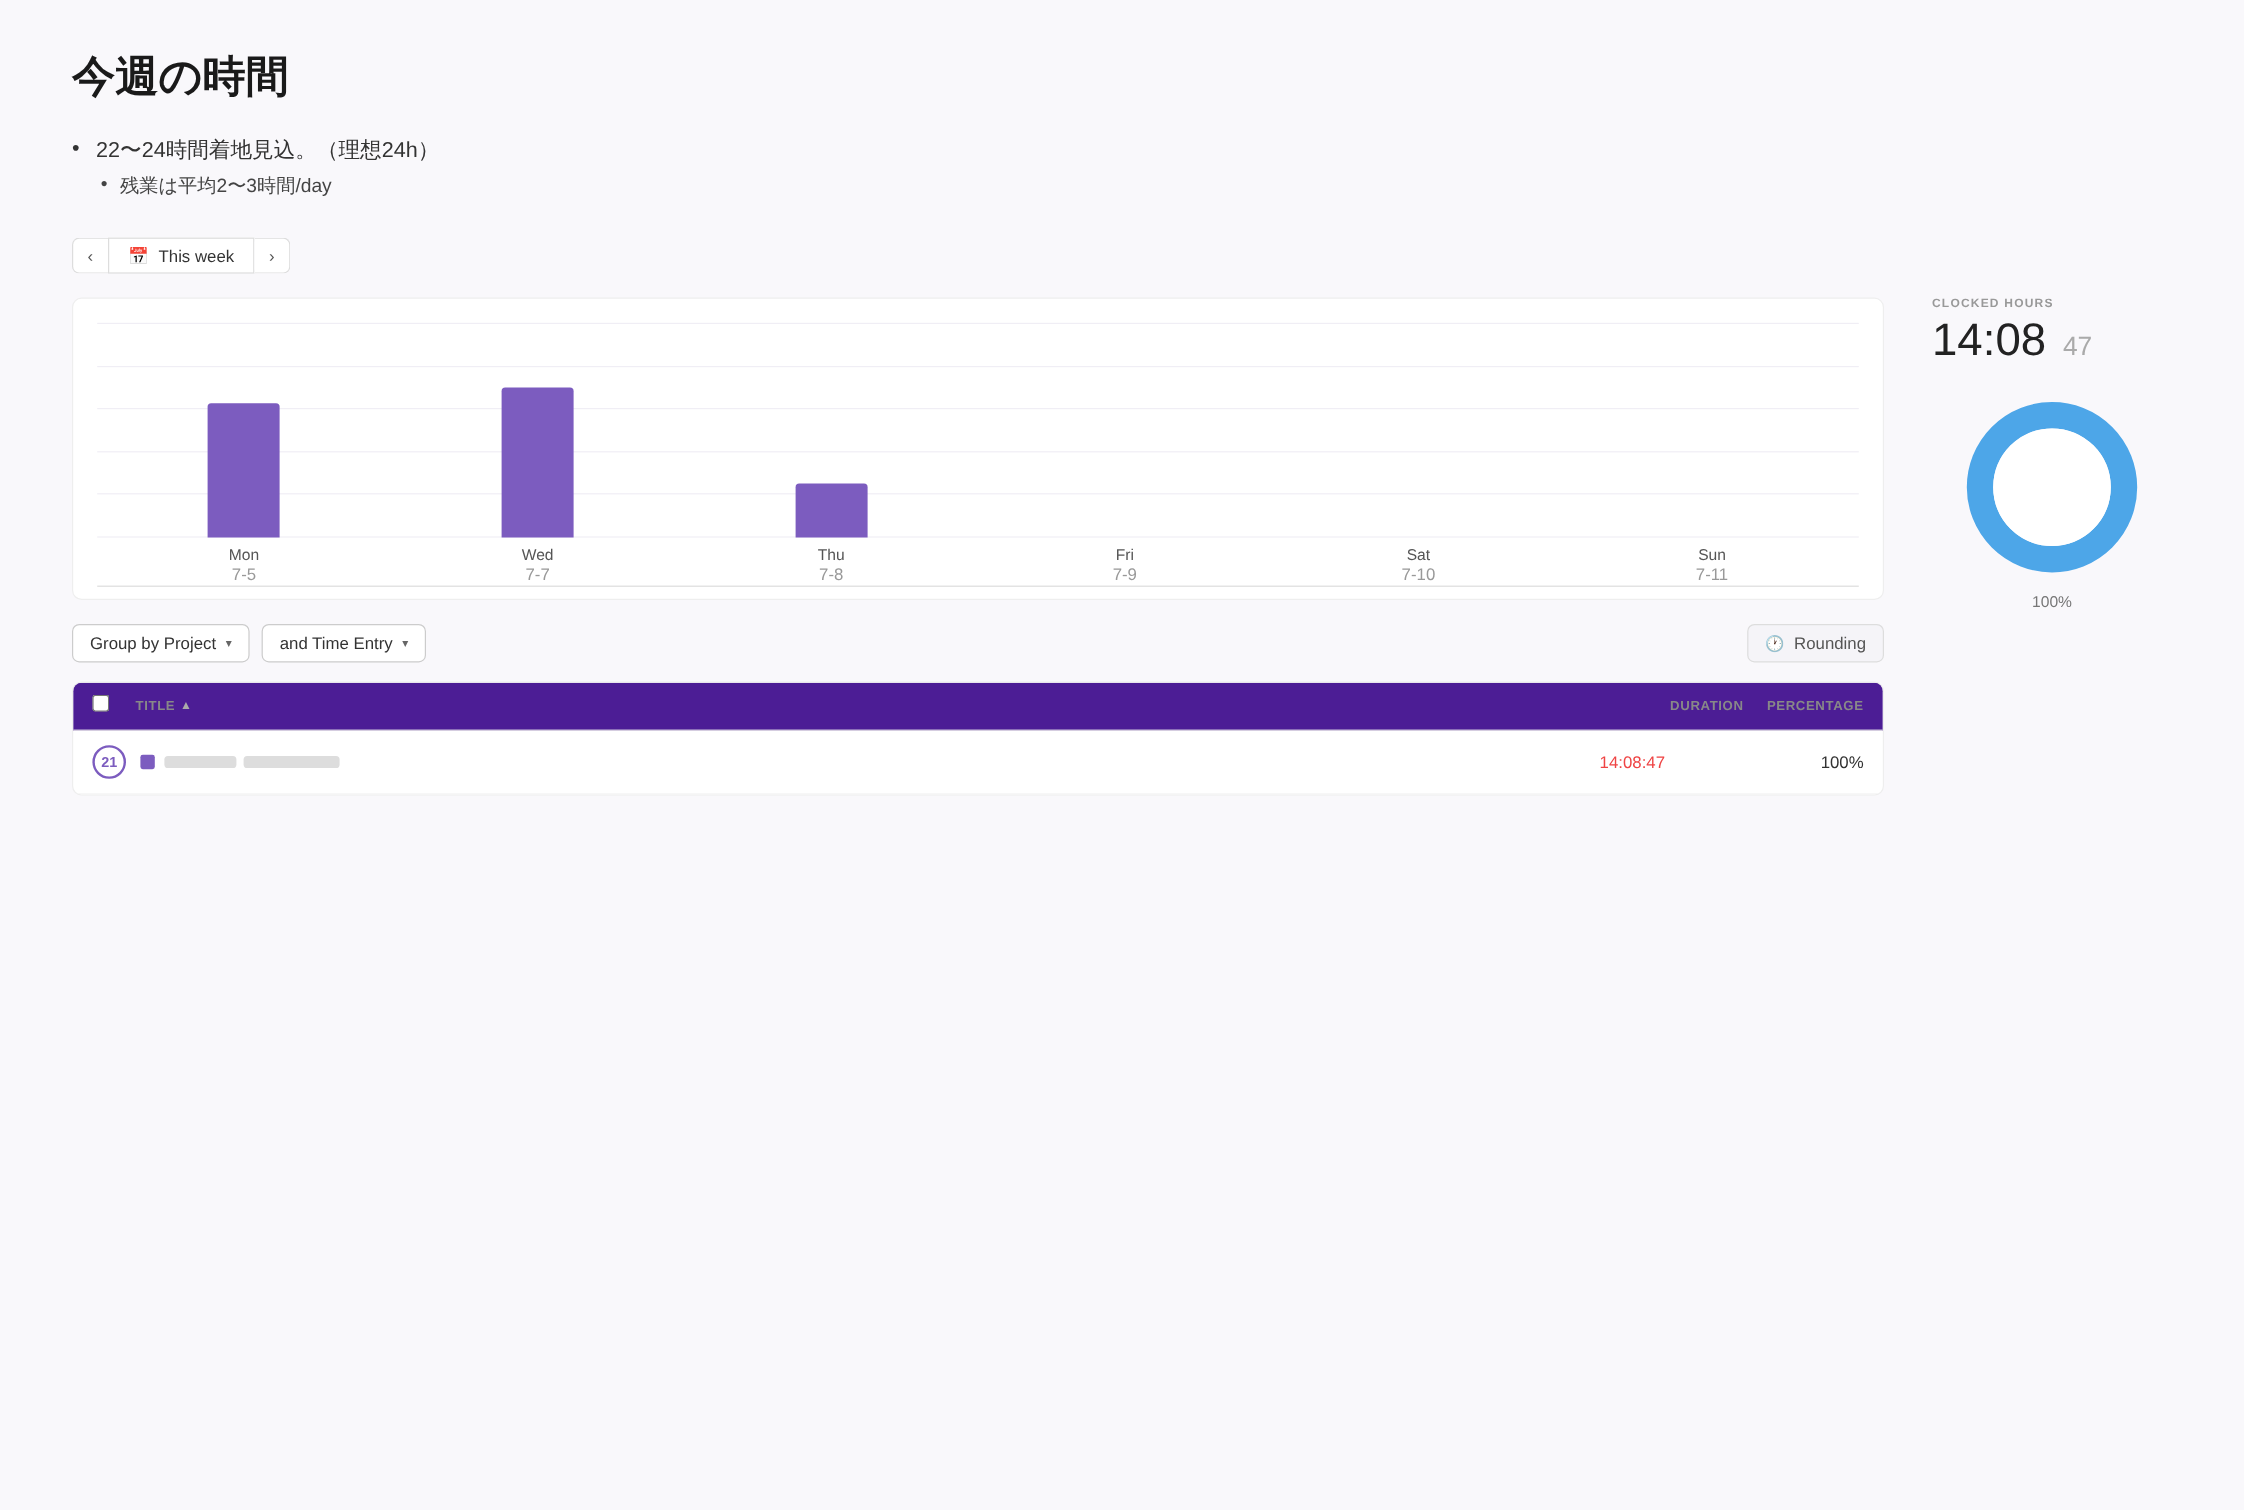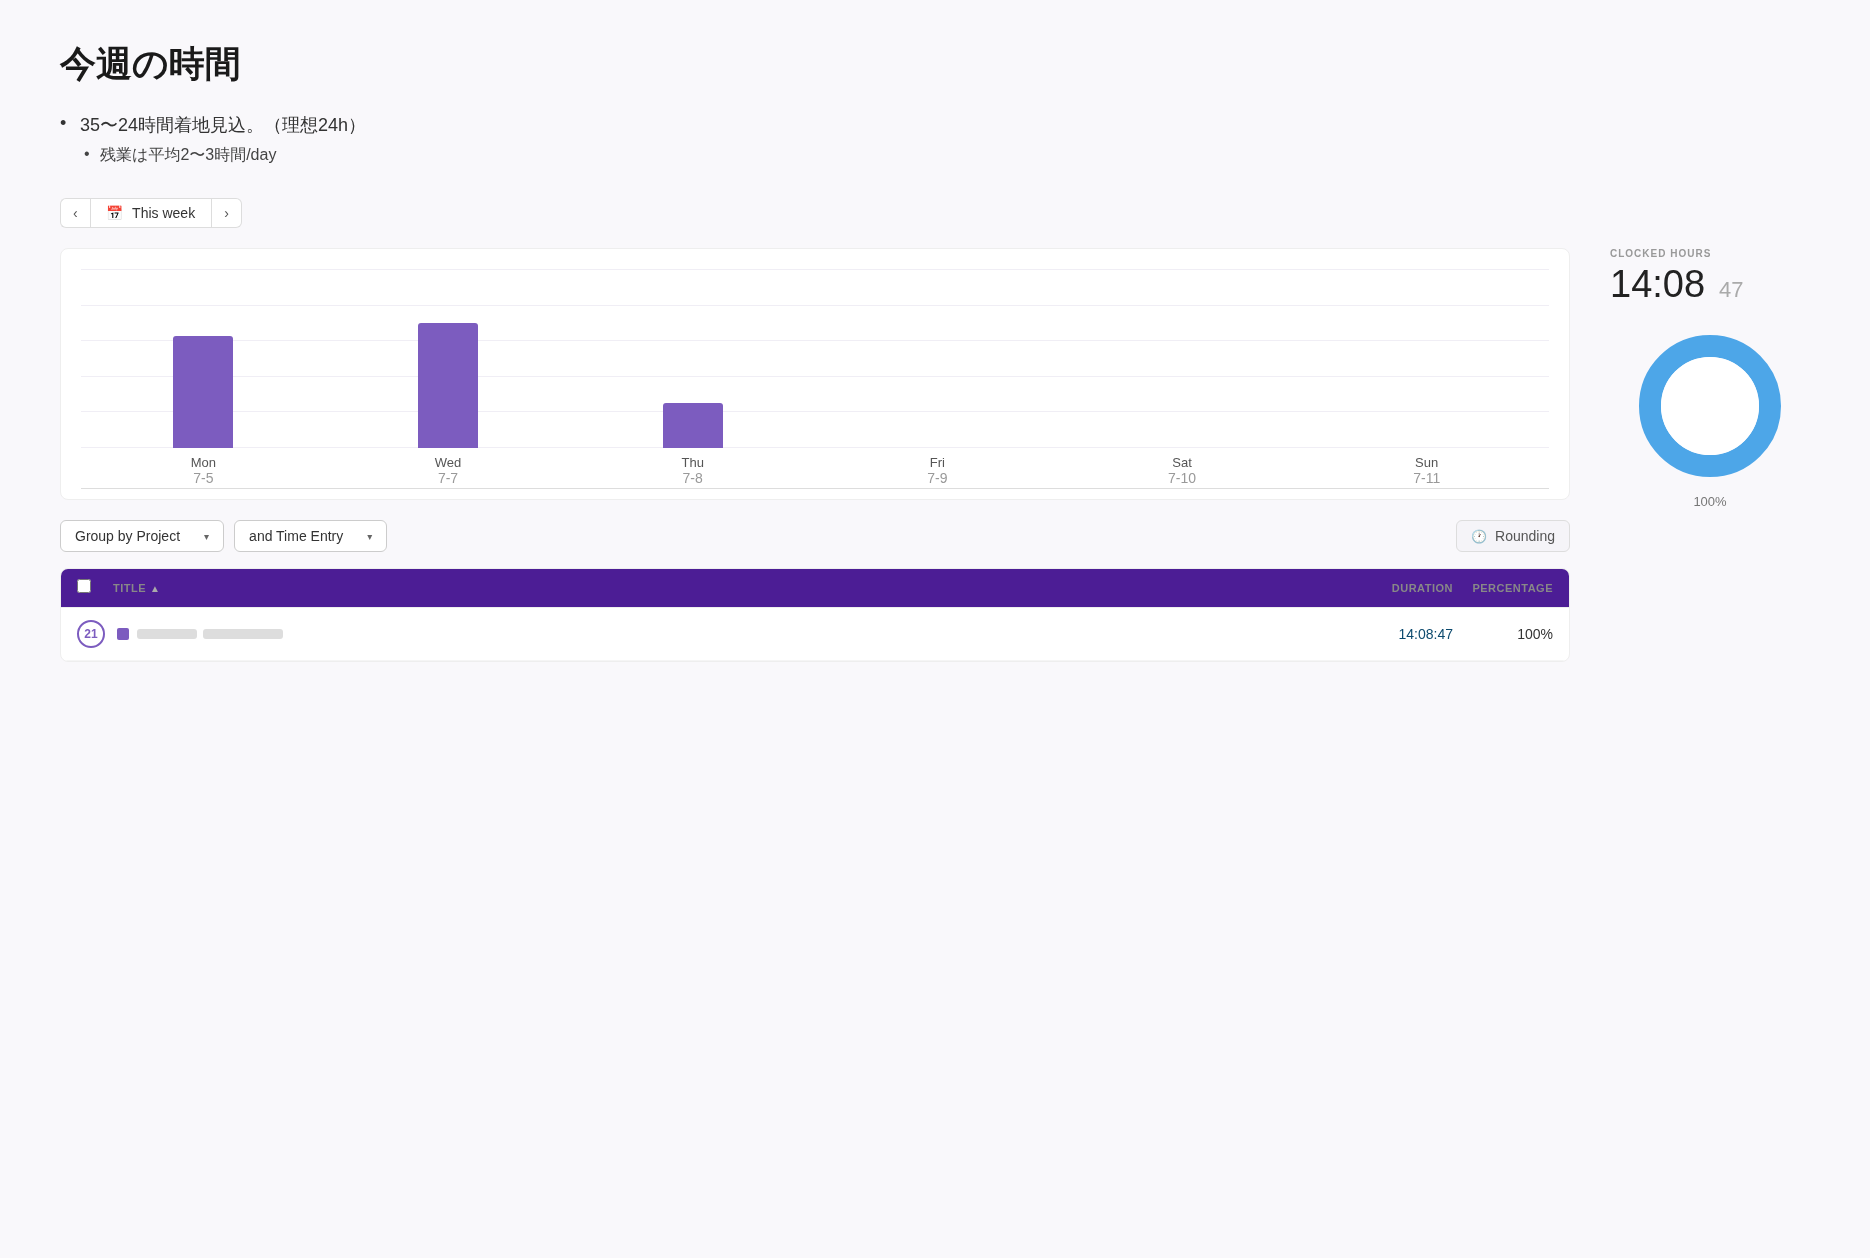--- a/index.html
+++ b/index.html
@@ -198,21 +198,21 @@
     .dropdown-btn {
       background: #fff;
       border: 1px solid #ccc;
       border-radius: 6px;
       padding: 7px 14px;
       font-size: 14px;
       color: #333;
       cursor: pointer;
       display: flex;
       align-items: center;
-      gap: 24px;
+      gap: 8px;
     }
     .dropdown-btn .chevron {
       font-size: 10px;
       color: #666;
     }
 
     .rounding-btn {
       background: #f5f4f8;
       border: 1px solid #ddd;
       border-radius: 6px;
@@ -319,23 +319,23 @@
       align-items: center;
     }
     .placeholder-bar {
       height: 10px;
       background: #ddd;
       border-radius: 3px;
     }
 
     .row-duration {
       width: 120px;
-      text-align: right;
-      font-size: 14px;
-      color: #0c4a6e;
+      text-align: left;
+      font-size: 14px;
+      color: #ef4444;
     }
     .row-percentage {
       width: 100px;
       text-align: right;
       font-size: 14px;
       color: #333;
     }
 
     
     .clocked-label {
@@ -382,21 +382,21 @@
       margin-top: 8px;
       text-align: center;
     }
   </style>
 </head>
 <body>
 
 <h1 class="page-title">今週の時間</h1>
 
 <ul class="bullet-list">
-  <li>35〜24時間着地見込。（理想24h）</li>
+  <li>22〜24時間着地見込。（理想24h）</li>
   <ul class="bullet-sub">
     <li>残業は平均2〜3時間/day</li>
   </ul>
 </ul>
 
 <div class="week-nav">
   <button class="week-nav-btn">‹</button>
   <div class="week-nav-label">
     <span class="calendar-icon">📅</span>
     <span>This week</span>

